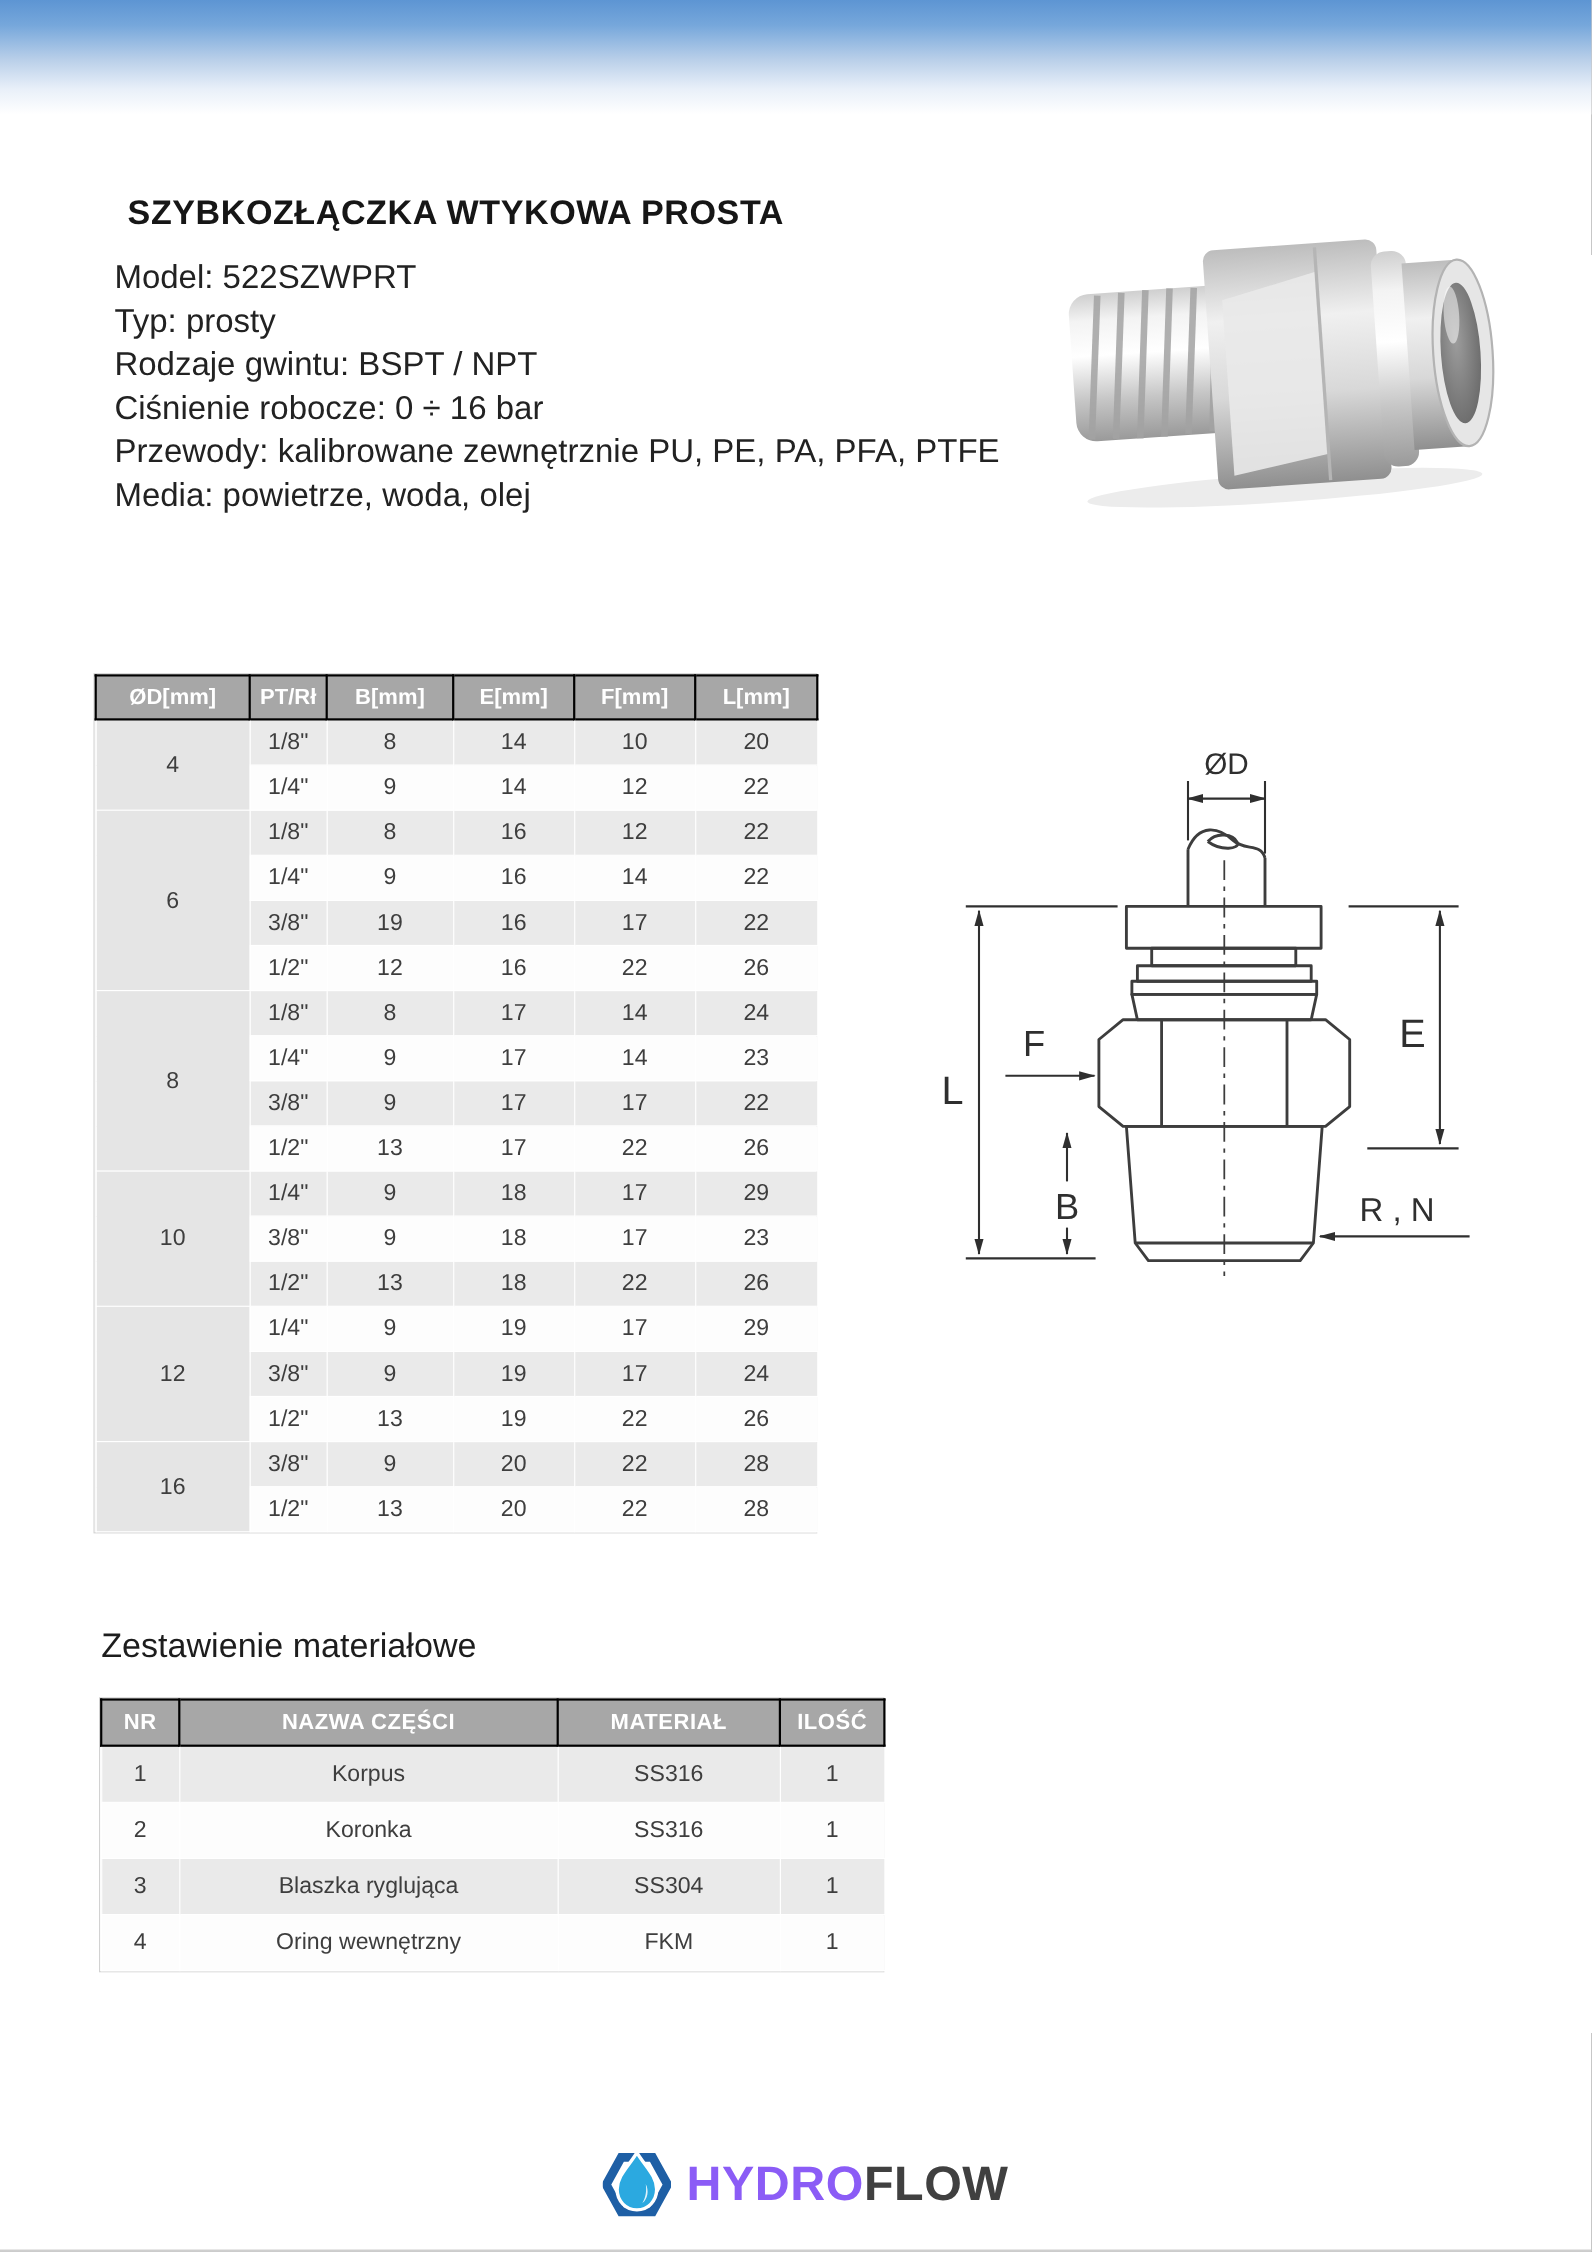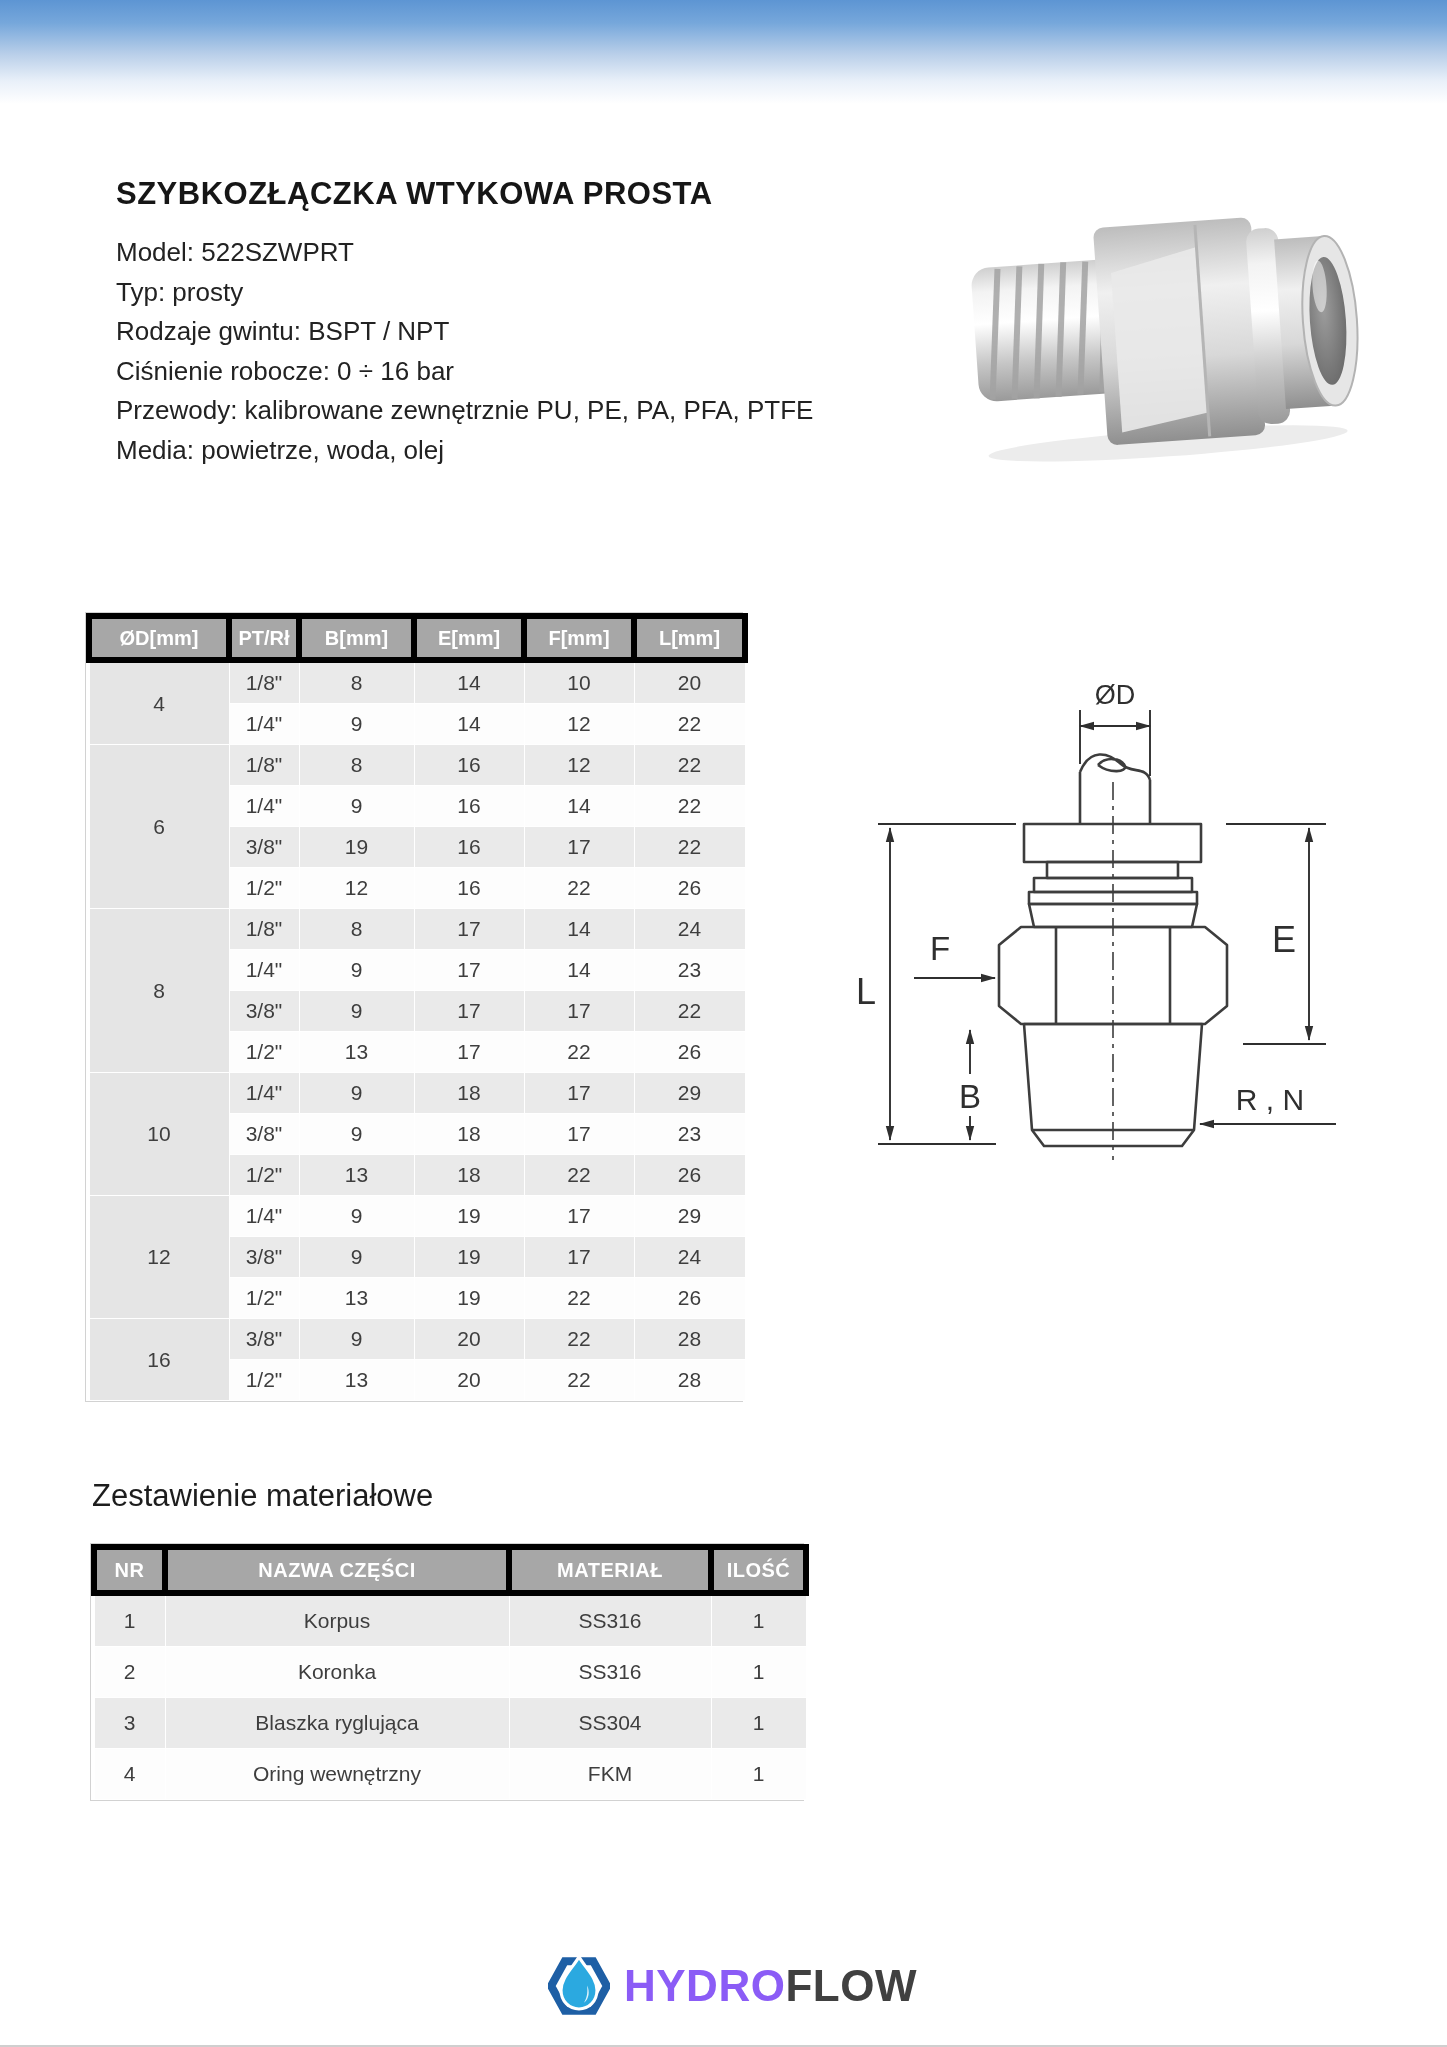--- a/index.html
+++ b/index.html
@@ -4,28 +4,28 @@
 <style>
   html,body{margin:0;padding:0;background:#888;}
   .page{position:relative;width:1447px;height:2047px;background:#ffffff;overflow:hidden;
         font-family:"Liberation Sans", sans-serif;margin:0 auto;}
   .top-band{position:absolute;left:0;top:0;width:1447px;height:104px;
         background:linear-gradient(to bottom,#5d95d3 0%,#76a7db 22%,#b9cfe9 52%,#e9f0f9 78%,#ffffff 100%);}
   .bottom-line{position:absolute;left:0;bottom:0;width:1447px;height:2px;background:#cfcfcf;}
 
   .title{position:absolute;left:116px;top:176px;font-size:31px;font-weight:bold;
         color:#161616;letter-spacing:.5px;margin:0;}
-  .specs{position:absolute;left:116px;top:233px;font-size:26px;color:#222;line-height:39.5px;}
+  .specs{position:absolute;left:104px;top:233px;font-size:30px;color:#222;line-height:39.5px;}
 
   .photo{position:absolute;left:950px;top:178px;width:410px;height:295px;}
 
   
   .dim-wrap{position:absolute;left:85px;top:612px;width:656px;border:1px solid #d2d2d2;}
   table{border-collapse:collapse;width:100%;table-layout:fixed;}
-  th{background:#a7a7a7;color:#ffffff;font-weight:bold;border:6px solid #000000;}
+  th{background:#a7a7a7;color:#ffffff;font-weight:bold;border:2px solid #000000;}
   td{border:1px solid #ffffff;color:#3e3e3e;text-align:center;}
   .dim-wrap th{height:36px;font-size:20px;}
   .dim-wrap td{height:38px;font-size:21px;}
   .dim-wrap tr.odd td{background:#eaeaea;}
   .dim-wrap tr.even td{background:#fdfdfd;}
   .dim-wrap td.dcell{background:#e5e5e5 !important;}
 
   
   .diagram{position:absolute;left:828px;top:652px;}
   .diagram .part{fill:none;stroke:#3d3d3d;stroke-width:2.6px;stroke-linejoin:round;}

